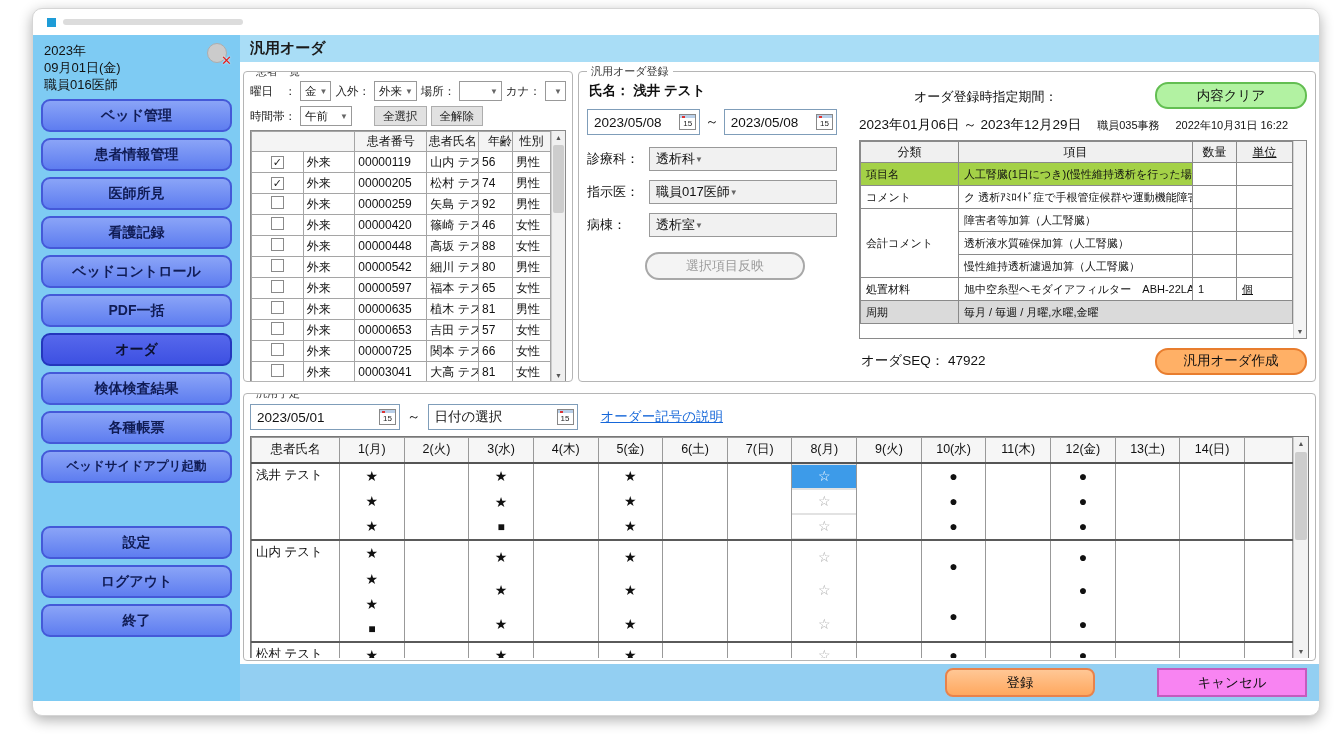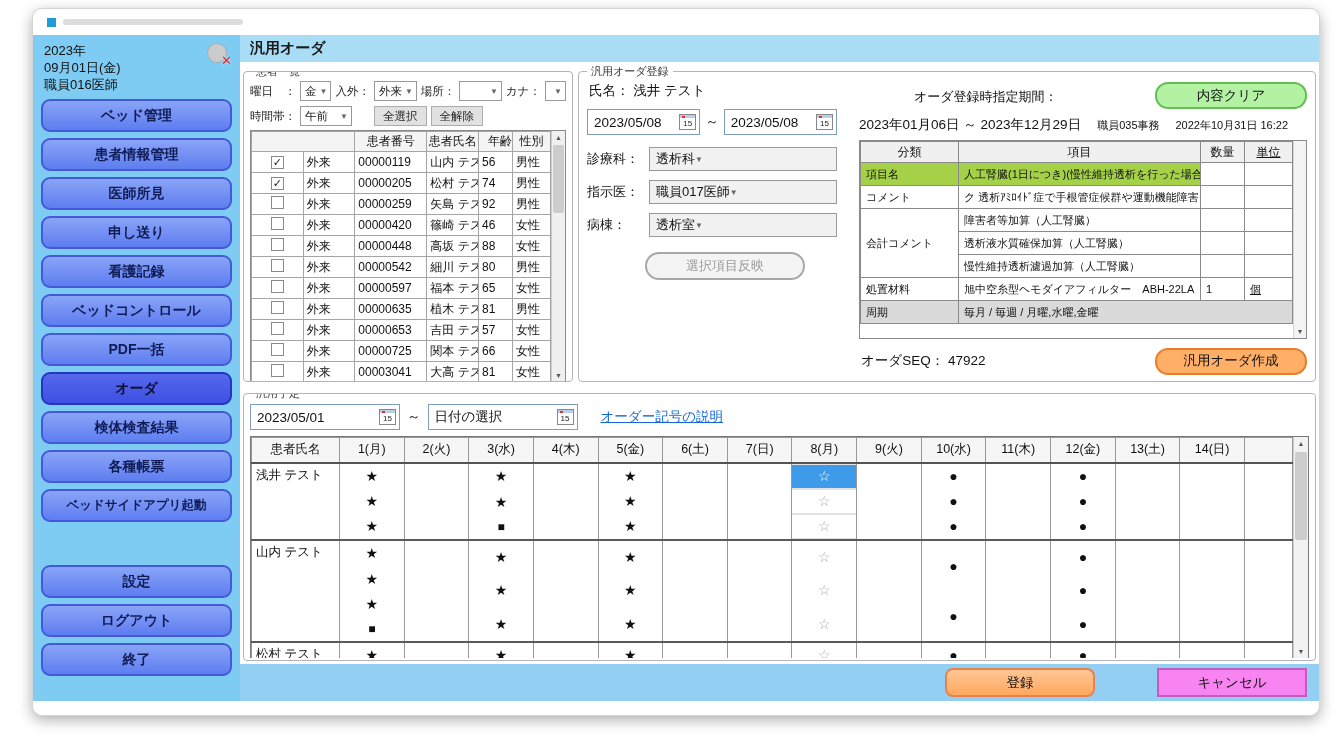--- a/index.html
+++ b/index.html
@@ -57,21 +57,21 @@
 .ptable td { border:1px solid #a5a5a5; height:21px; padding:0 3px; overflow:hidden; white-space:nowrap; } .col-id{width:72px;} .col-age{width:34px;text-align:right;} .col-sex{width:38px;}
 .cb { width:13px; height:13px; border:1px solid #8a8a8a; background:#fff; display:inline-block;
   font-size:11px; line-height:11px; text-align:center; color:#222; }
 .vscroll { position:absolute; right:0; top:0; bottom:0; width:14px; background:#f0f0f0; border-left:1px solid #ccc; }
 .vs-arrow { height:13px; font-size:7px; color:#555; text-align:center; line-height:13px; }
 .vs-thumb { position:absolute; left:1px; right:1px; background:#cdcdcd; border-radius:2px; }
 
 
 .gb-order { flex:1; padding:10px 8px 6px 8px; display:flex; gap:22px; min-width:0; }
 .of-left { width:250px; flex-shrink:0; color:#111; }
-.of-name { margin:0 0 9px 2px; font-size:13.5px; }
+.of-name { margin:0 0 9px 2px; font-size:13.5px;font-weight:bold; }
 .of-dates { display:flex; align-items:center; gap:5px; margin-bottom:12px; font-size:13.5px; }
 .date-box { border:1px solid #7F9DB9; background:#fff; height:26px; flex:1; display:flex;
   align-items:center; justify-content:space-between; padding:0 3px 0 6px; font-size:13.5px; cursor:text; }
 .calicon { width:17px; height:16px; border:1px solid #888; background:#fff; position:relative;
   font-size:8px; display:flex; align-items:flex-end; justify-content:center; line-height:1;
   padding-bottom:1px; color:#222; flex-shrink:0; cursor:pointer; }
 .calicon::before { content:""; position:absolute; top:0; left:0; right:0; height:3px; background:#b9cfe8; }
 .calicon::after { content:""; position:absolute; top:1px; left:2px; width:3px; height:2px; background:#d33; }
 .of-row { display:flex; align-items:center; margin-bottom:9px; }
 .of-row .lbl { width:62px; font-size:13px; }
@@ -85,21 +85,21 @@
 .of-top { display:flex; align-items:flex-start; justify-content:space-between; height:30px; }
 .period-label { font-size:13px; padding:6px 0 0 55px; }
 .clear-btn { width:152px; height:27px; border-radius:13px; background:#B2F2A2; border:2px solid #63BE52;
   font-size:13.5px; display:flex; align-items:center; justify-content:center; color:#111; cursor:pointer; }
 .of-period { display:flex; align-items:baseline; gap:16px; margin:4px 0 6px 0; font-size:13.5px; white-space:nowrap; }
 .period-staff { font-size:11px; } .period-ts { font-size:11px; }
 .dtable-wrap { position:relative; flex:1; border:1px solid #8a8a8a; overflow:hidden; }
 table.dtable { border-collapse:collapse; width:calc(100% - 13px); table-layout:fixed; font-size:11px; color:#111; }
 .dtable th { border:1px solid #8a8a8a; background:#f0f0f0; height:21px; font-weight:normal; font-size:12px; }
 .dtable td { border:1px solid #8a8a8a; height:23px; padding:0 5px; white-space:nowrap; overflow:hidden; }
-.dcol-cat{width:98px;} .dcol-qty{width:44px;} .dcol-unit{width:48px;text-decoration:underline;}
+.dcol-cat{width:98px;} .dcol-qty{width:44px;} .dcol-unit{width:56px;text-decoration:underline;}
 .row-green { background:#A4D147; }
 .row-gray { background:#DADADA; }
 .dscroll { position:absolute; right:0; top:0; bottom:0; width:13px; background:#f4f4f4; border-left:1px solid #d5d5d5; }
 .dscroll .vs-arrow { position:absolute; bottom:0; left:0; right:0; }
 .of-bottom { display:flex; align-items:center; justify-content:space-between; margin-top:8px; height:28px; }
 .seq { font-size:13.5px; padding-left:2px; }
 .create-btn { width:152px; height:27px; border-radius:13px; background:#FFB066; border:2px solid #E87D2E;
   font-size:13.5px; display:flex; align-items:center; justify-content:center; color:#111; cursor:pointer; }
 
 
@@ -154,21 +154,20 @@
         <div>職員016医師</div>
         <div class="net-icon">
           <div class="net-circle"></div>
           <div class="net-x">✕</div>
         </div>
       </div>
       <div id="nav-top">
           <div class="side-btn">ベッド管理</div>
           <div class="side-btn">患者情報管理</div>
           <div class="side-btn">医師所見</div>
-          <div class="side-btn">申し送り</div>
           <div class="side-btn">看護記録</div>
           <div class="side-btn">ベッドコントロール</div>
           <div class="side-btn">PDF一括</div>
           <div class="side-btn active">オーダ</div>
           <div class="side-btn">検体検査結果</div>
           <div class="side-btn">各種帳票</div>
           <div class="side-btn small-text">ベッドサイドアプリ起動</div>
         </div>
       <div class="side-gap"></div>
       <div id="nav-bottom">

